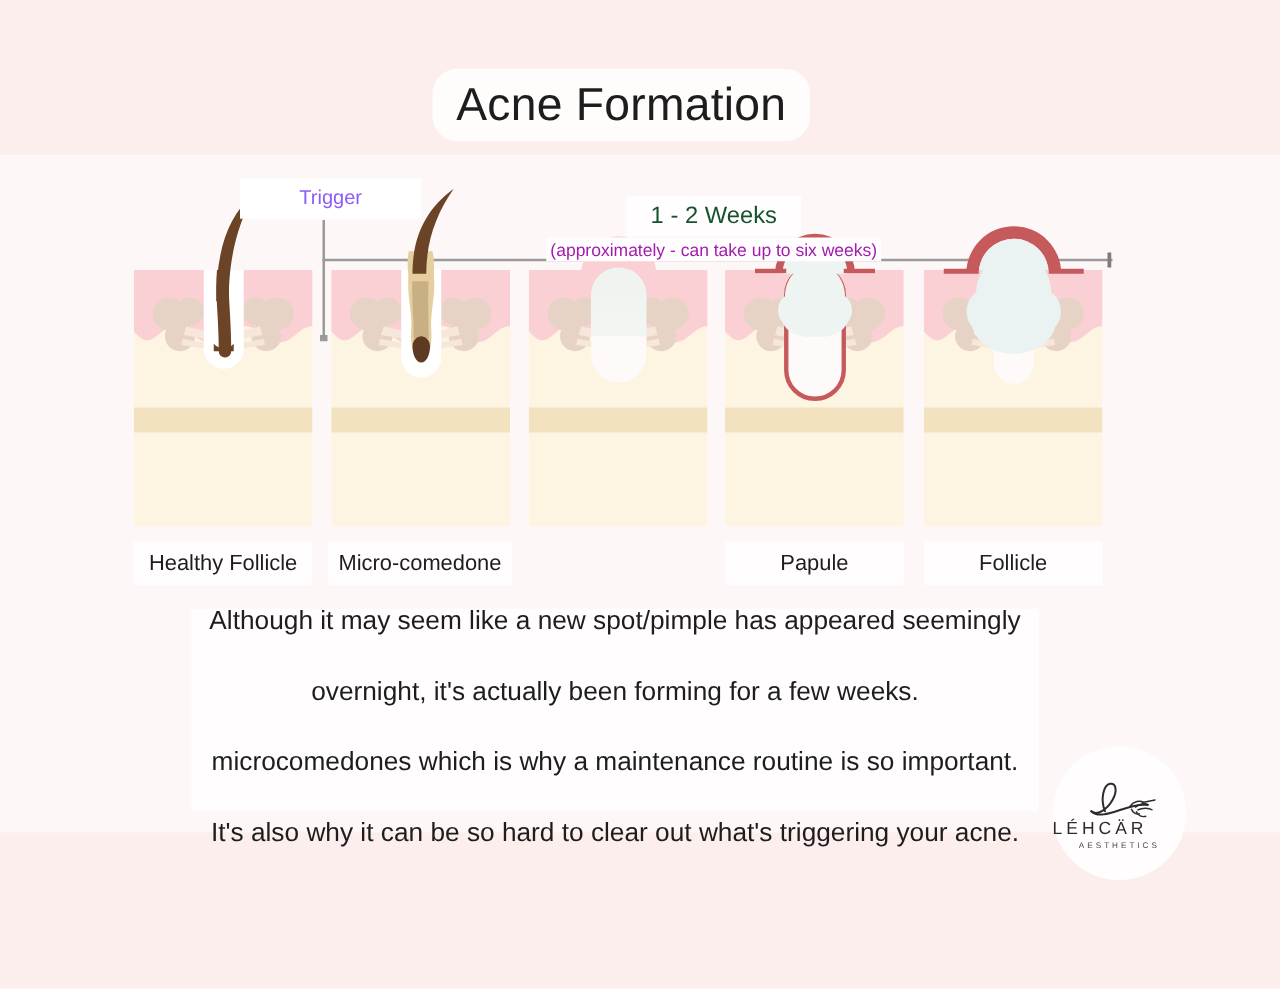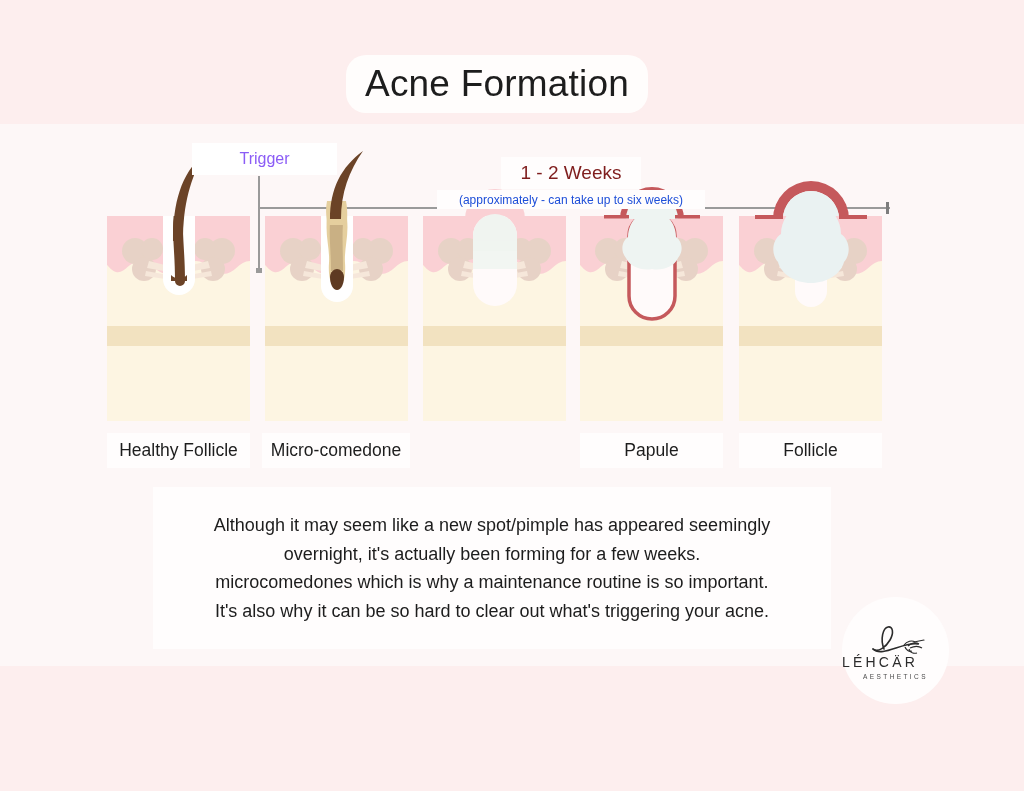--- a/index.html
+++ b/index.html
@@ -79,32 +79,32 @@
   }
   .weeks-box {
     position: absolute;
     left: 501px; top: 157px;
     width: 140px; height: 32px;
     background: #fffdfd;
     display: flex; align-items: center; justify-content: center;
     z-index: 5;
   }
   .weeks-box span {
-    font-size: 19px; color: #7f1d1d; white-space: nowrap;
+    font-size: 19px; color: #14532d; white-space: nowrap;
   }
   .approx-box {
     position: absolute;
     left: 437px; top: 190px;
     width: 268px; height: 19px;
     background: #fffdfd;
     display: flex; align-items: center; justify-content: center;
     z-index: 5;
   }
   .approx-box span {
-    font-size: 12px; color: #1d4ed8; white-space: nowrap;
+    font-size: 14px; color: #a21caf; white-space: nowrap;
   }
 
   
   .panels { position: absolute; left: 0; top: 3px; width: 856px; height: 791px; }
   .panel {
     position: absolute;
     top: 213px;
     width: 143px; height: 205px;
   }
   .panel .svgwrap { position: absolute; left: -18px; top: -75px; width: 180px; height: 285px; }
@@ -123,25 +123,26 @@
   
   .body-box {
     position: absolute;
     left: 153px; top: 487px;
     width: 678px; height: 162px;
     background: #fffdfd;
     display: flex; flex-direction: column;
     align-items: center; justify-content: center;
   }
   .body-box p {
-    font-size: 18px;
+    font-size: 21px;
     line-height: 28.5px;
     color: #1d1d1d;
     text-align: right;
     white-space: nowrap;
+    margin-top: 28px;
   }
 
   
   .logo {
     position: absolute;
     left: 842px; top: 597px;
     width: 107px; height: 107px;
     border-radius: 50%;
     background: #fffdfd;
   }

